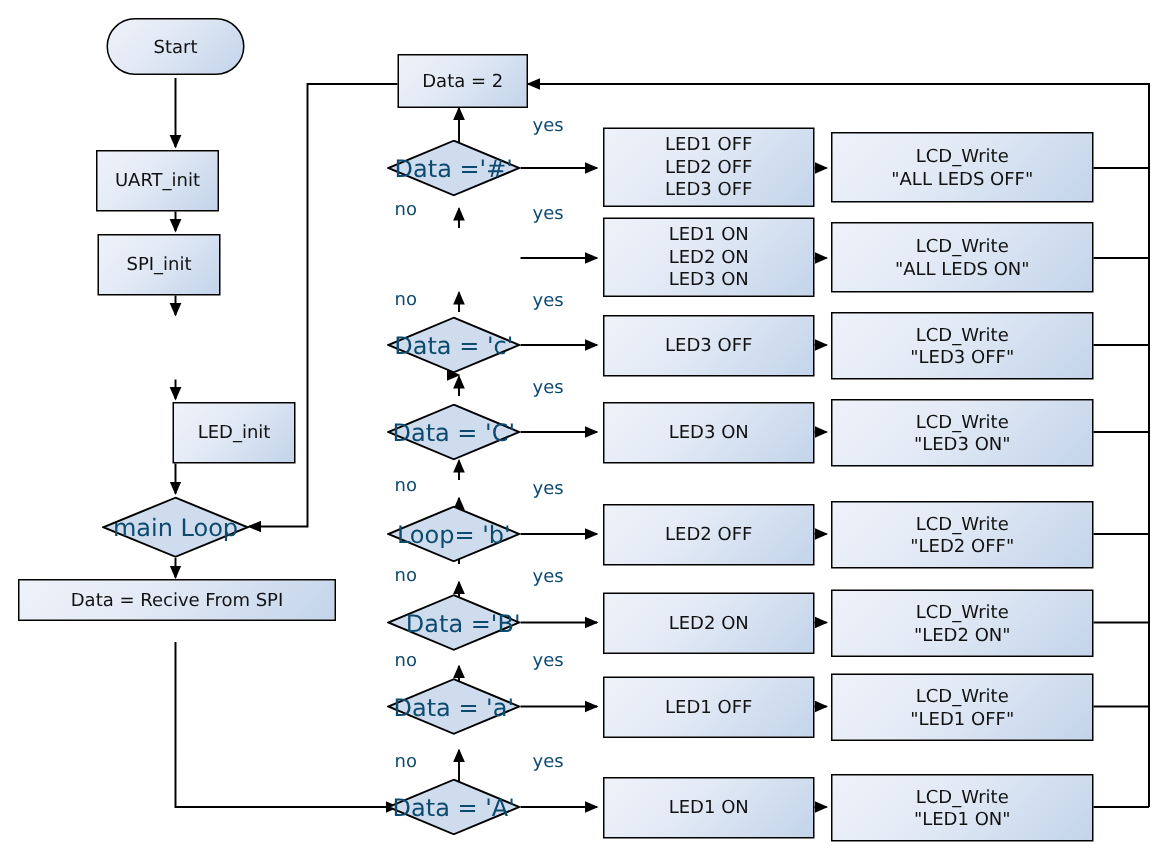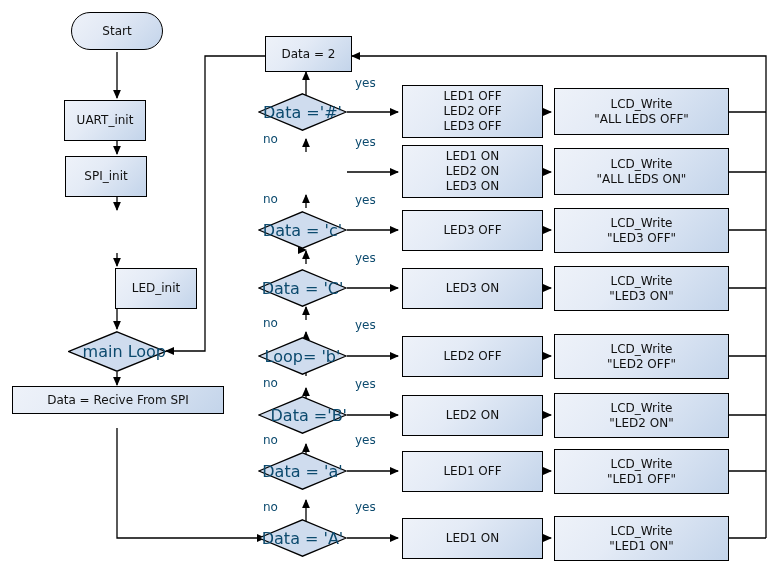--- a/index.html
+++ b/index.html
@@ -139,21 +139,21 @@
 
   <div class="node proc" style="left:65px;top:156px;width:82px;height:41px;">
     <span>SPI_init</span>
   </div>
 
 
   <div class="node proc" style="left:71px;top:268px;width:82px;height:41px;margin-left:44px;">
     <span>LED_init</span>
   </div>
 
-  <div class="node dec" style="left:68px;top:331px;width:98px;height:41px;justify-content:flex-end;">
+  <div class="node dec" style="left:68px;top:331px;width:98px;height:41px;">
     <svg class="dshape" viewBox="0 0 98 41" preserveAspectRatio="none">
       <polygon points="49,0.8 97.2,20.5 49,40.2 0.8,20.5" fill="#cfdcee" stroke="#000000" stroke-width="1.3"></polygon>
     </svg>
     <span class="dlabel">main Loop</span>
   </div>
 
   <div class="node proc" style="left:12px;top:386px;width:212px;height:28px;">
     <span>Data = Recive From SPI</span>
   </div>
 

